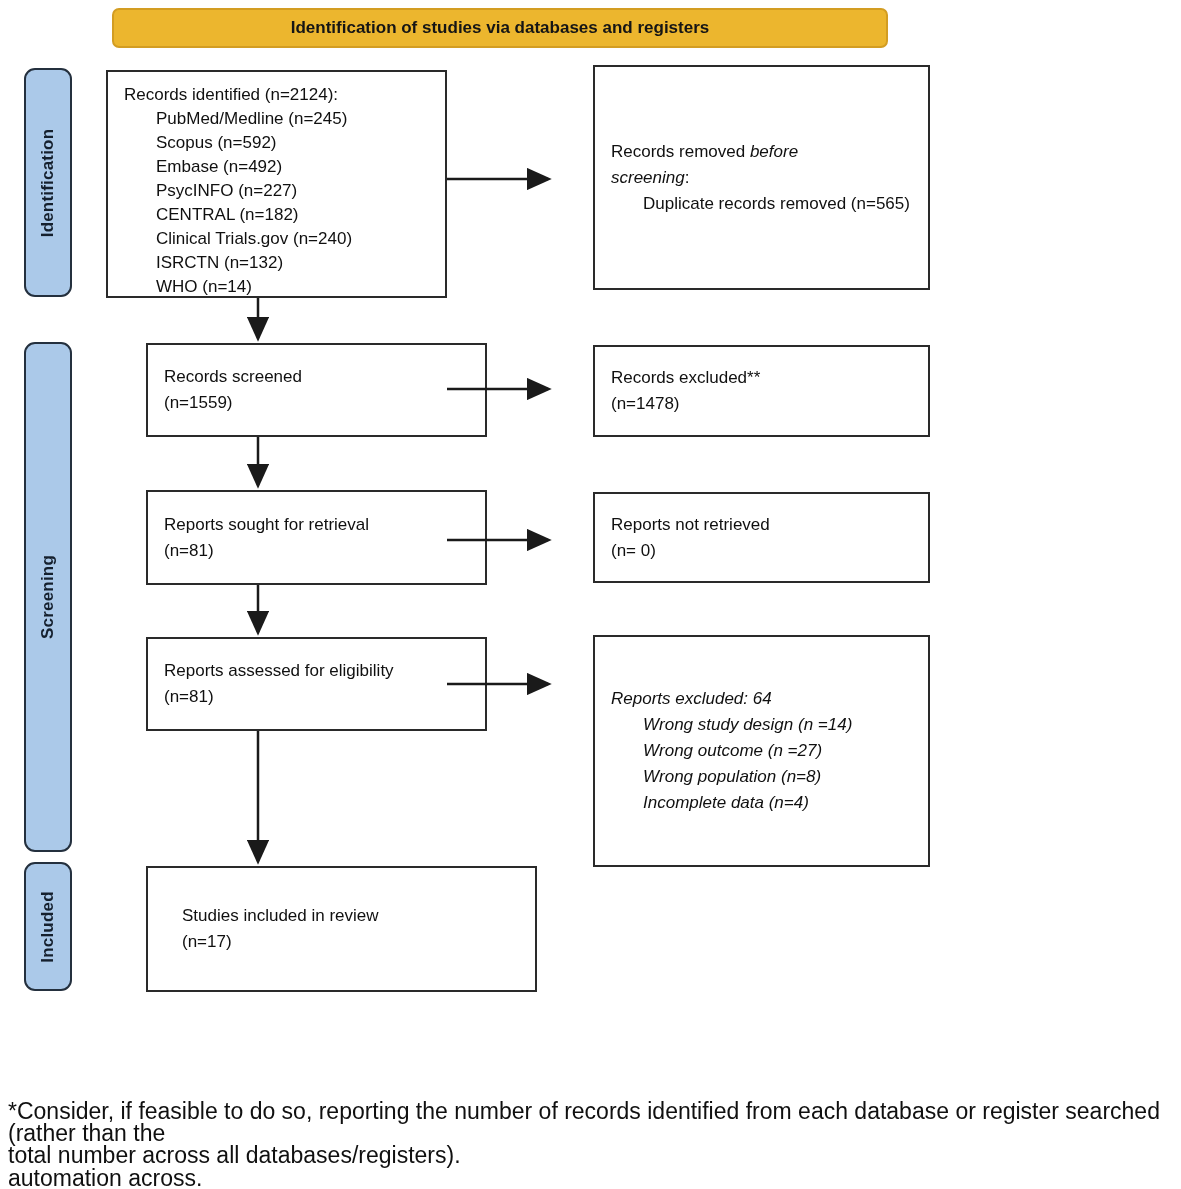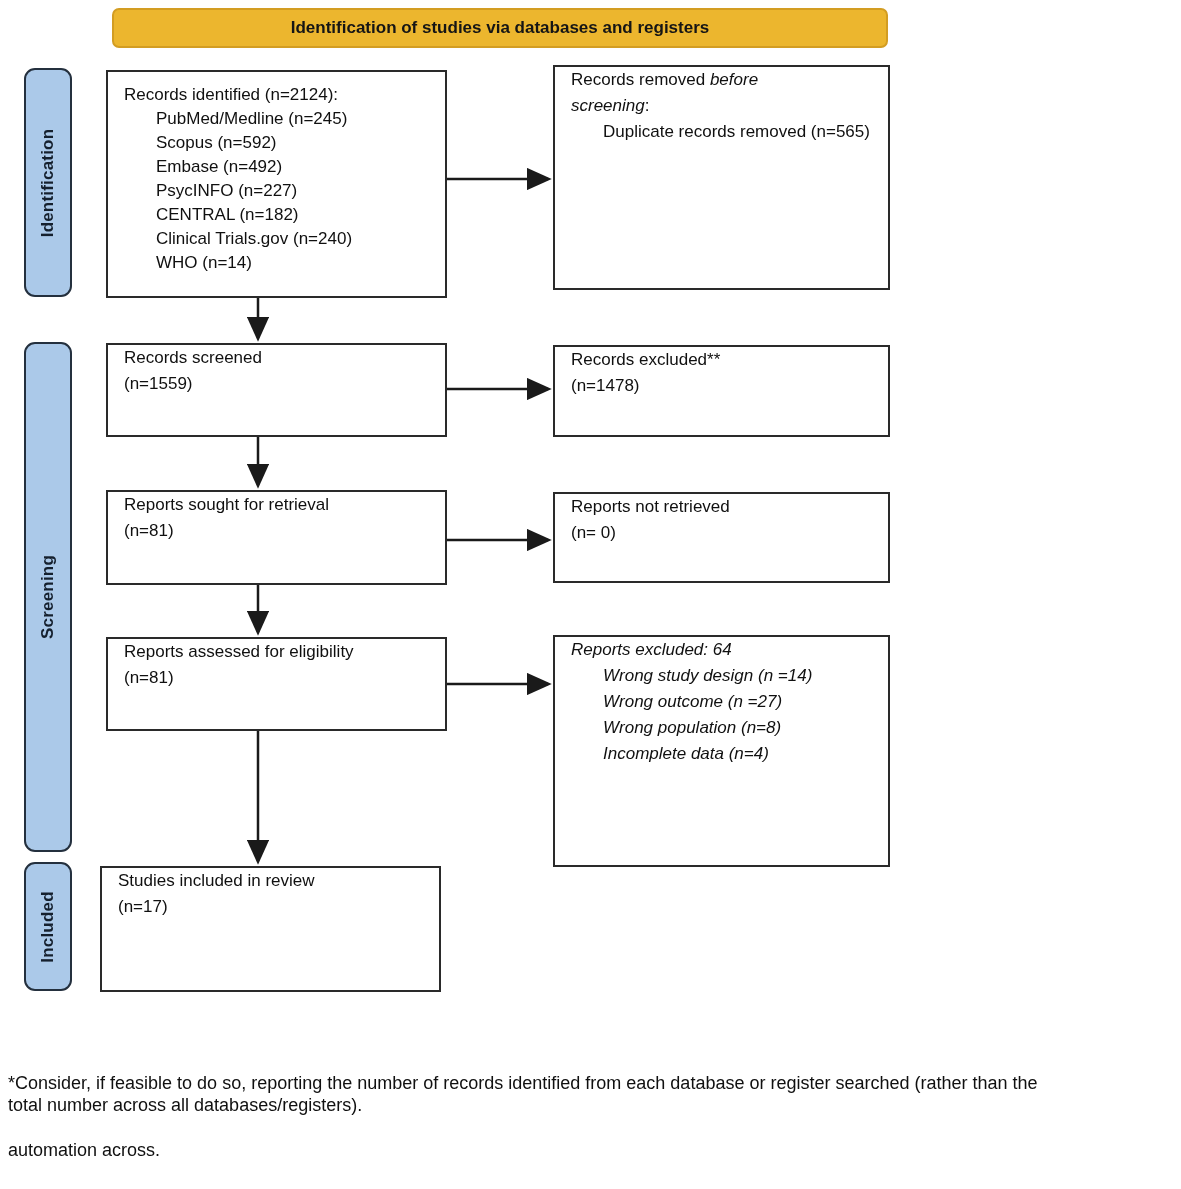--- a/index.html
+++ b/index.html
@@ -21,41 +21,41 @@
     display:flex;align-items:center;justify-content:center;}
   .stage span{transform:rotate(-90deg);white-space:nowrap;
     font-size:17px;font-weight:bold;color:#15202e;letter-spacing:.2px;}
   #stage-identification{left:24px;top:68px;height:229px;}
   #stage-screening{left:24px;top:342px;height:510px;}
   #stage-included{left:24px;top:862px;height:129px;}
 
   .box{position:absolute;background:#ffffff;border:2px solid var(--box-border);
     font-size:17px;line-height:26px;}
   .box .inner{padding:0 12px 0 16px;}
-  .vcenter{display:flex;flex-direction:column;}
+  .vcenter{display:flex;flex-direction:column;justify-content:center;margin-left:40px;}
   .line{white-space:nowrap;}
   .wrapline{white-space:normal;}
   .indent{padding-left:32px;white-space:normal;}
 
   #box-records-identified{left:106px;top:70px;width:341px;height:228px;line-height:24px;}
   #box-records-identified .inner{padding-top:11px;}
   #box-records-removed{left:553px;top:65px;width:337px;height:225px;}
   #box-records-screened{left:106px;top:343px;width:341px;height:94px;}
   #box-records-excluded{left:553px;top:345px;width:337px;height:92px;}
   #box-reports-sought{left:106px;top:490px;width:341px;height:95px;}
   #box-reports-not-retrieved{left:553px;top:492px;width:337px;height:91px;}
   #box-reports-assessed{left:106px;top:637px;width:341px;height:94px;}
   #box-reports-excluded{left:553px;top:635px;width:337px;height:232px;font-style:italic;}
-  #box-studies-included{left:100px;top:866px;width:341px;height:126px;}
+  #box-studies-included{left:106px;top:866px;width:391px;height:126px;padding-left:18px;}
 
   svg.arrows{position:absolute;left:0;top:0;pointer-events:none;}
   svg.arrows line{stroke:var(--arrow);stroke-width:2.5;}
   svg.arrows .head{fill:var(--arrow);}
 
-  .footnote{position:absolute;left:8px;width:1166px;font-size:18px;line-height:22px;color:var(--ink);}
+  .footnote{position:absolute;left:8px;width:1166px;font-size:23px;line-height:22px;color:var(--ink);margin-top:28px;}
   #footnote-1{top:1072px;}
   #footnote-2{top:1139px;}
 </style>
 </head>
 <body>
 
 <div id="canvas">
 
   <div class="banner">
     <span>Identification of studies via databases and registers</span>
@@ -74,20 +74,21 @@
   <div class="box" id="box-records-identified">
     <div class="inner">
       <div class="line">Records identified (n=2124):</div>
       <div>
           <div class="line indent">PubMed/Medline (n=245)</div>
           <div class="line indent">Scopus (n=592)</div>
           <div class="line indent">Embase (n=492)</div>
           <div class="line indent">PsycINFO (n=227)</div>
           <div class="line indent">CENTRAL (n=182)</div>
           <div class="line indent">Clinical Trials.gov (n=240)</div>
+          <div class="line indent">ISRCTN (n=132)</div>
           <div class="line indent">WHO (n=14)</div>
         </div>
     </div>
   </div>
 
   <div class="box vcenter" id="box-records-removed">
     <div class="inner">
       <div class="line"><span>Records removed </span><i>before</i></div>
       <div class="line"><i>screening</i><span>:</span></div>
       <div>

